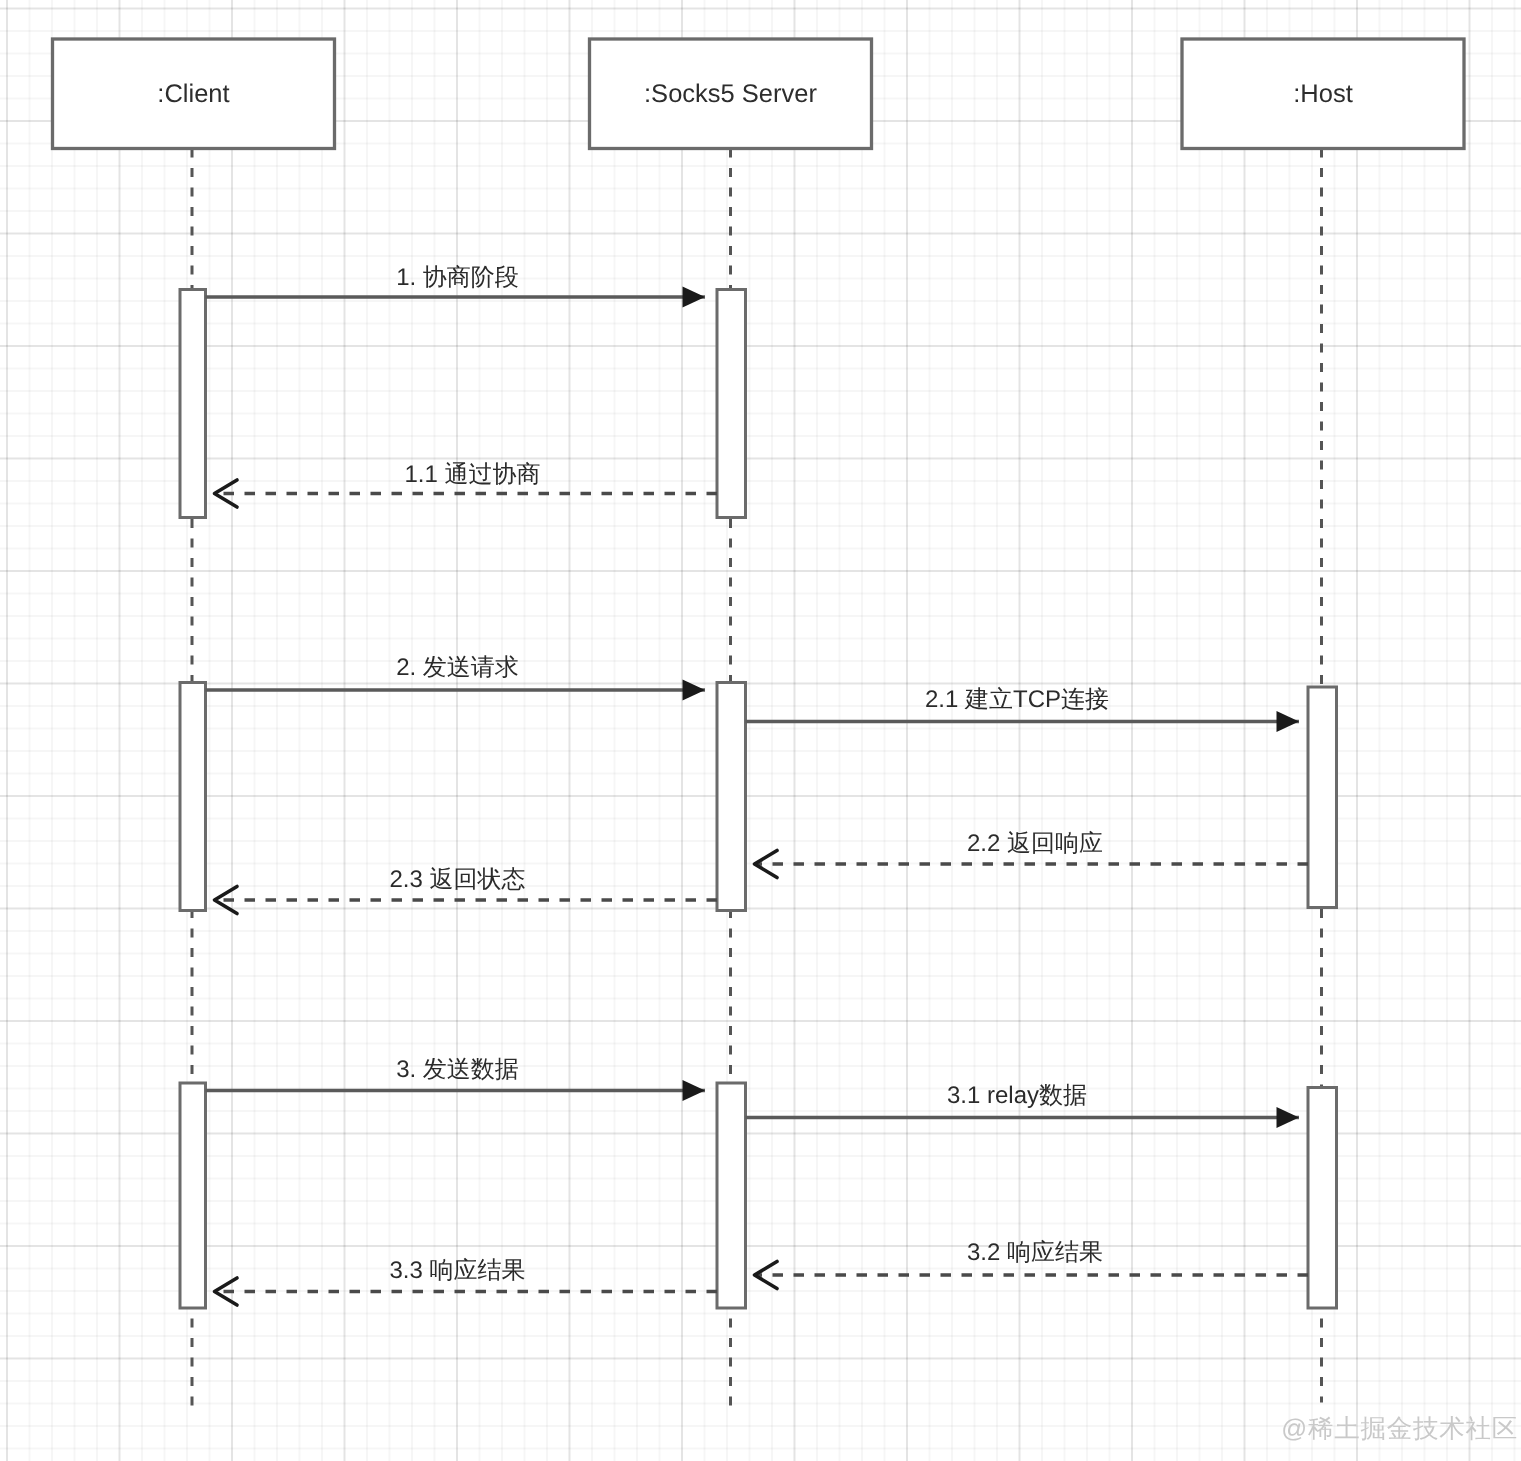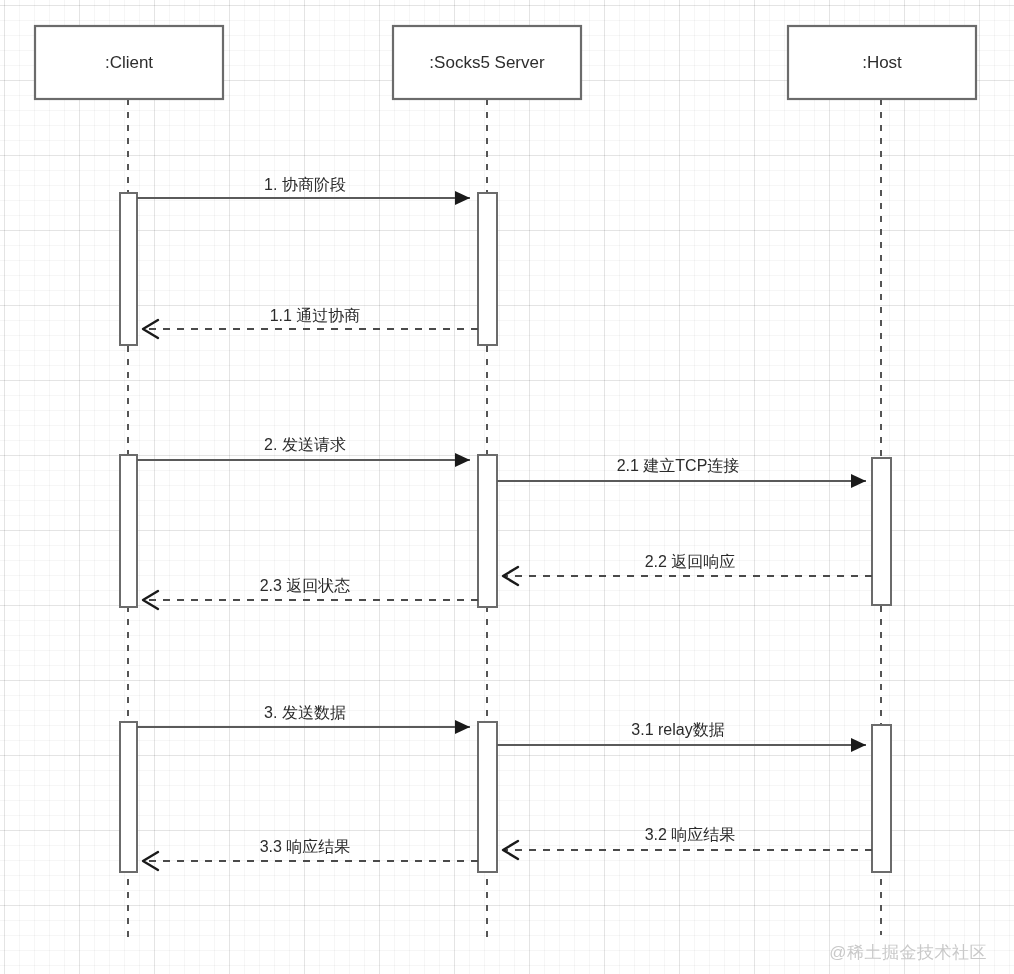--- a/index.html
+++ b/index.html
@@ -76,21 +76,21 @@
   }
   .msg-label {
     font-family: "Liberation Sans", "DejaVu Sans", sans-serif;
     font-size: 16px;
     fill: #2b2b2b;
     text-anchor: middle;
     dominant-baseline: alphabetic;
   }
   .watermark {
     position: absolute;
-    right: 27px;
+    right: 2px;
     bottom: 10px;
     font-family: "Liberation Sans", "DejaVu Sans", sans-serif;
     font-size: 17px;
     color: #c9c9c9;
     letter-spacing: 0.5px;
     user-select: none;
   }
 </style>
 </head>
 <body>

